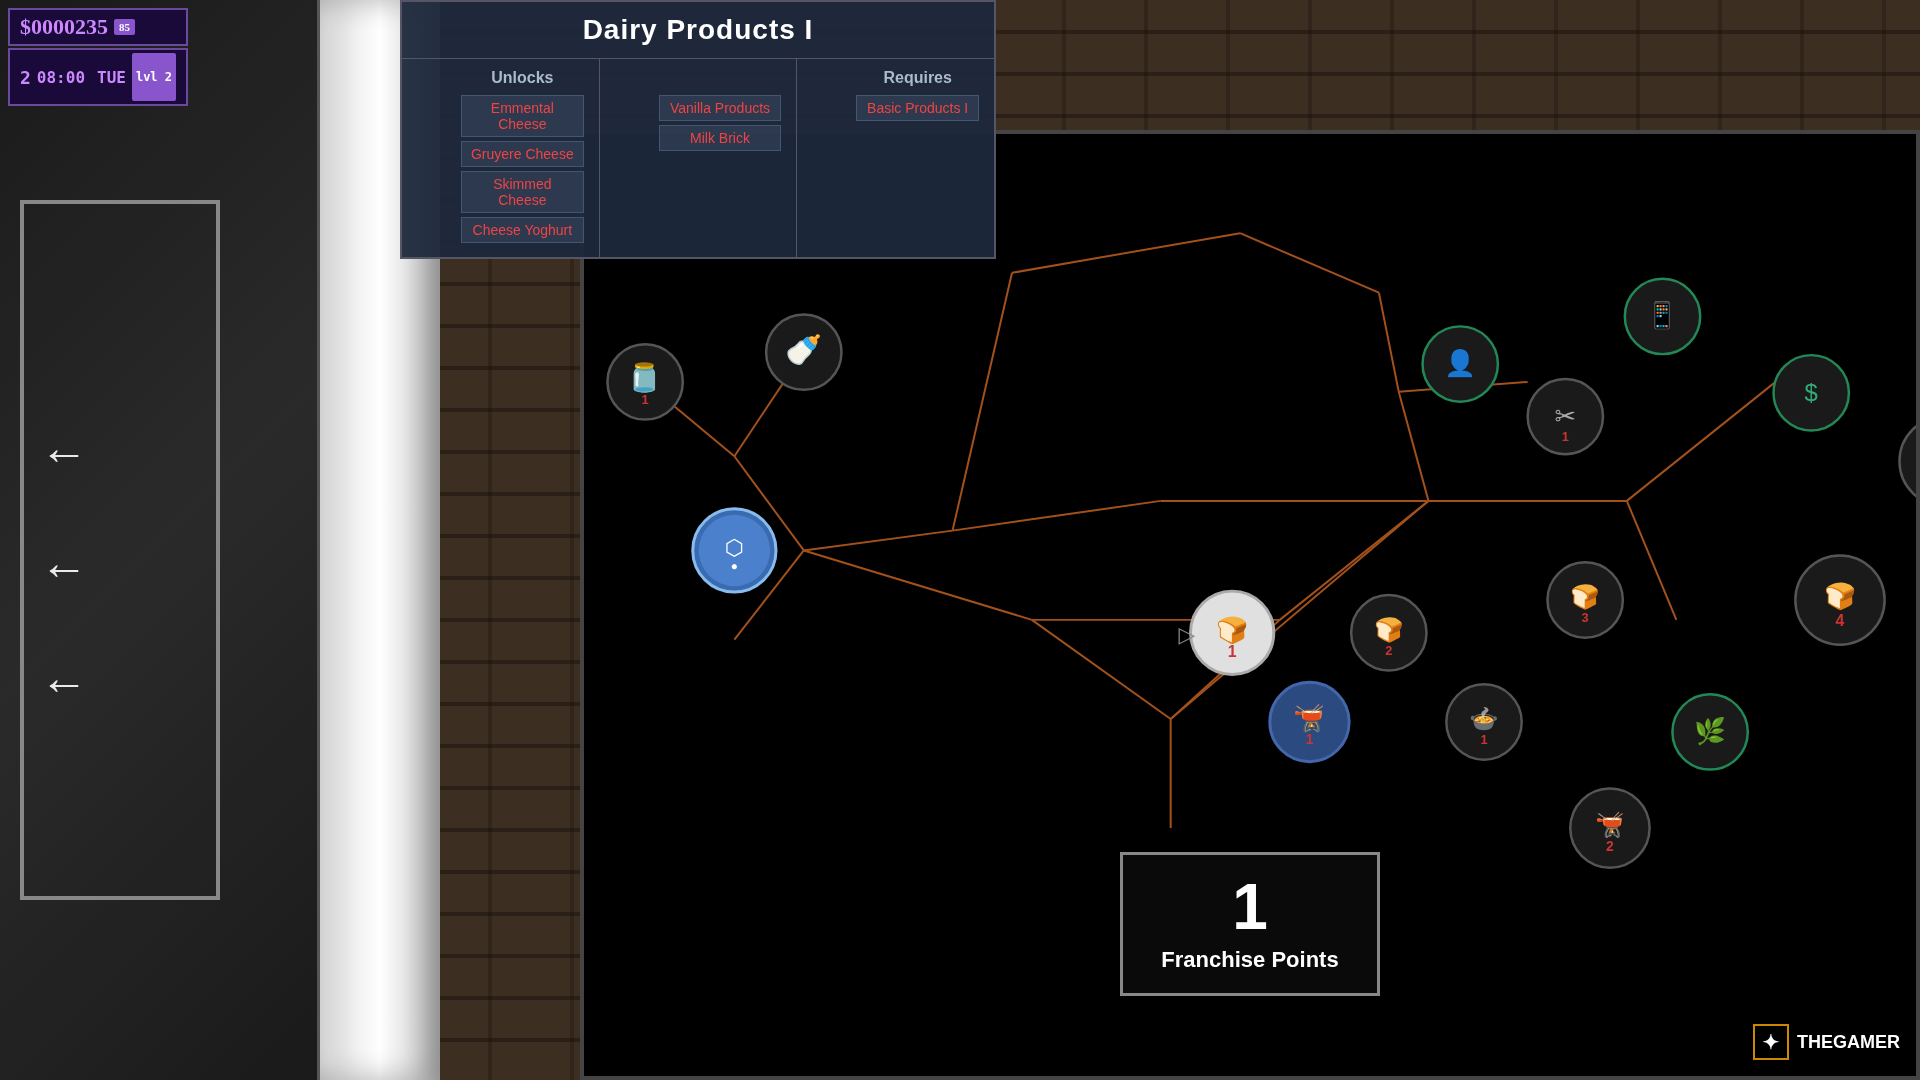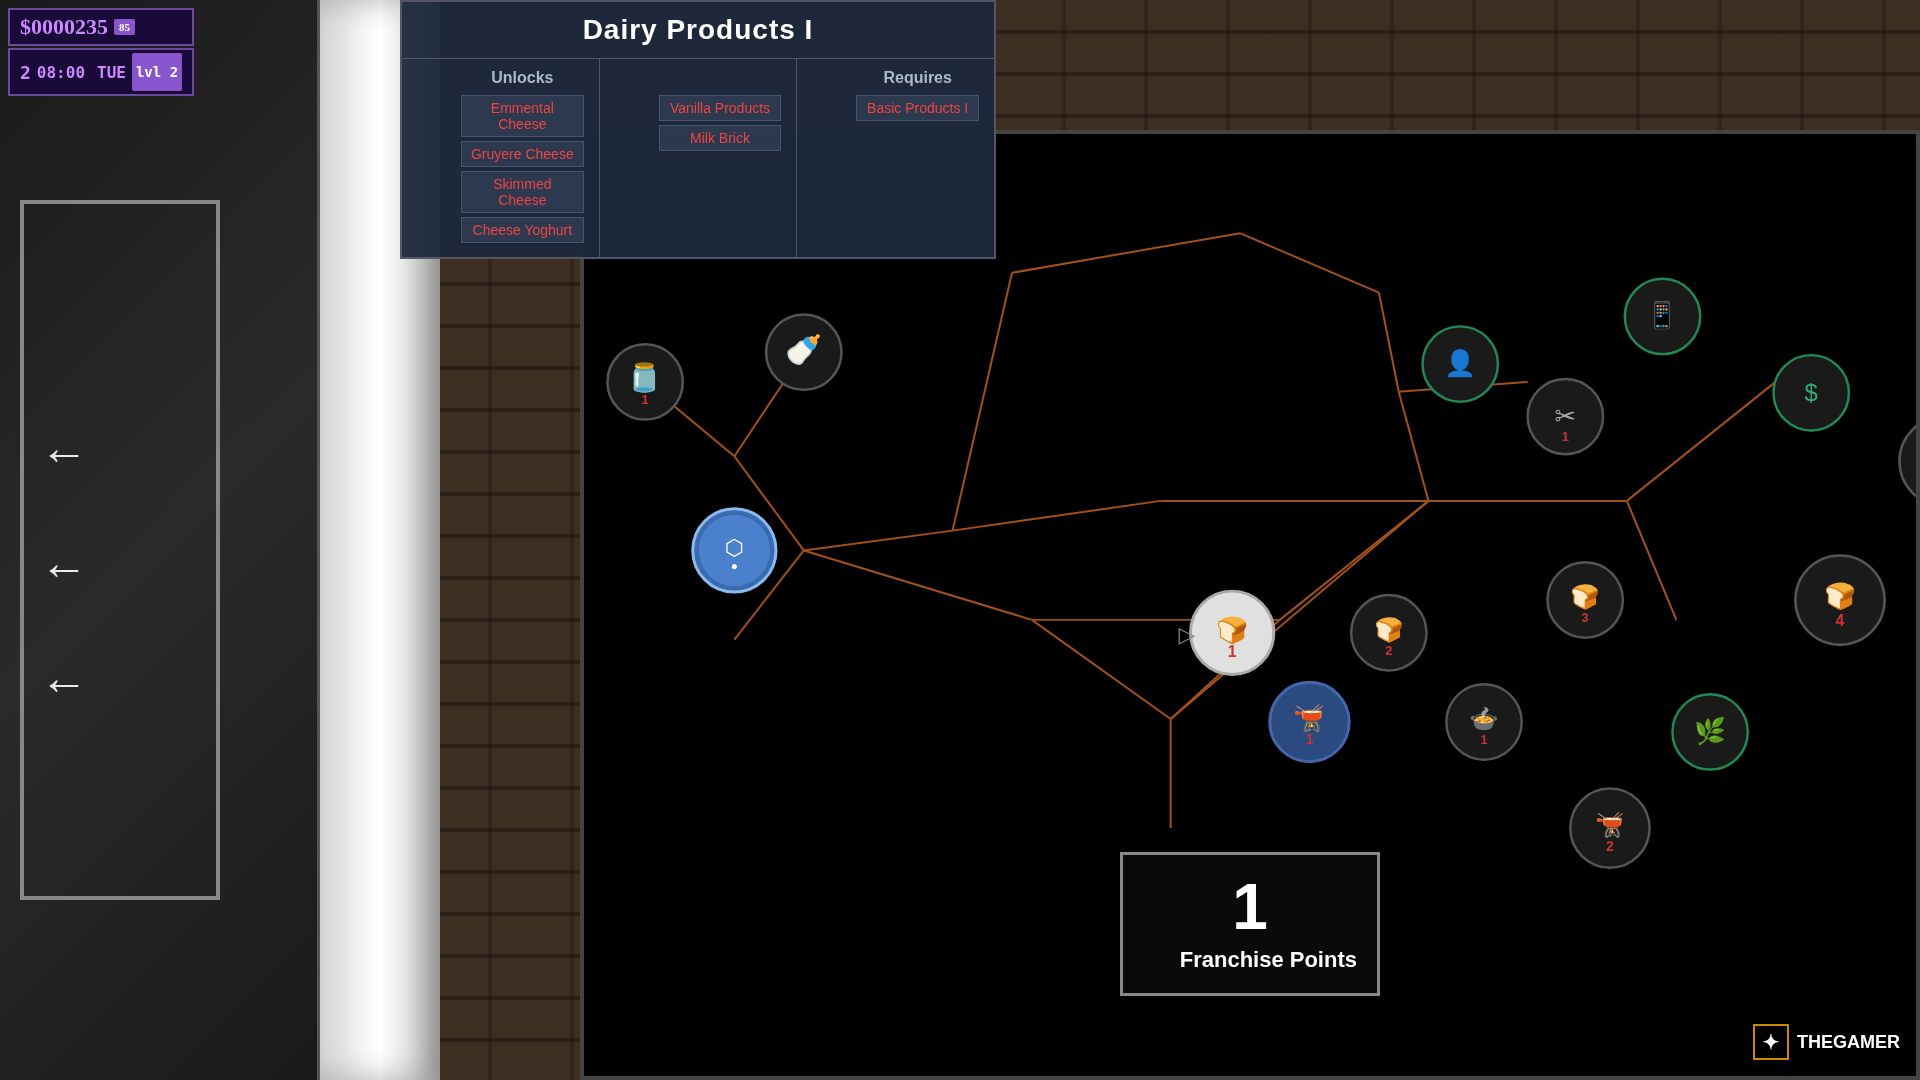--- a/index.html
+++ b/index.html
@@ -103,22 +103,22 @@
       gap: 6px;
     }
 
     .day-num {
       font-size: 18px;
     }
 
     .lvl-badge {
       background: #8855cc;
       color: white;
-      font-size: 14px;
-      padding: 11px 4px;
+      font-size: 12px;
+      padding: 17px 4px;
       border-radius: 2px;
     }
 
     
     .arrow-group {
       position: absolute;
       left: 40px;
       top: 420px;
       display: flex;
       flex-direction: column;
@@ -226,21 +226,20 @@
       font-size: 64px;
       font-weight: bold;
       line-height: 1;
     }
 
     .franchise-label {
       color: white;
       font-size: 22px;
       font-weight: bold;
       margin-top: 8px;
-      text-align: right;
     }
 
     
     .thegamer-logo {
       position: absolute;
       bottom: 20px;
       right: 20px;
       color: white;
       font-size: 18px;
       font-weight: bold;

